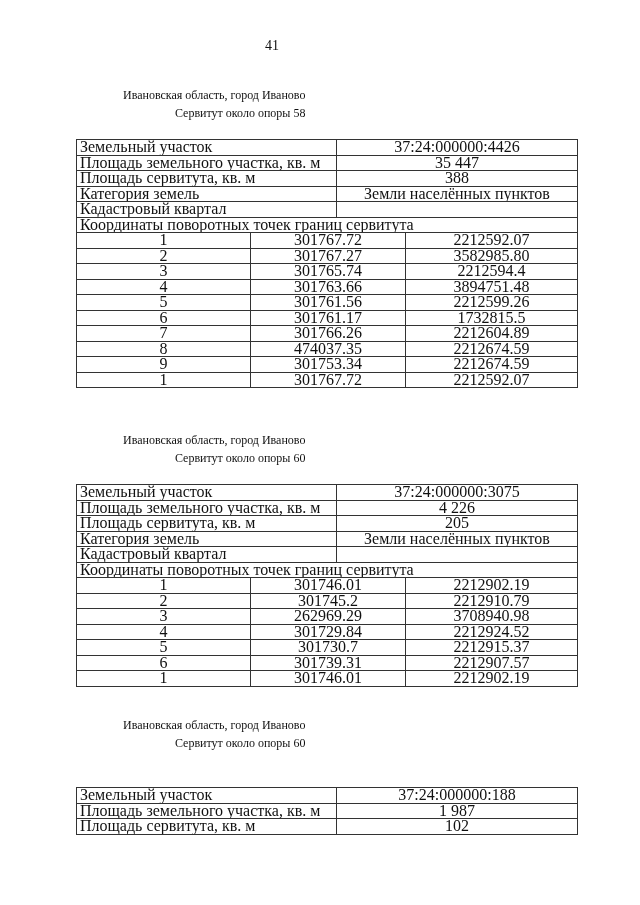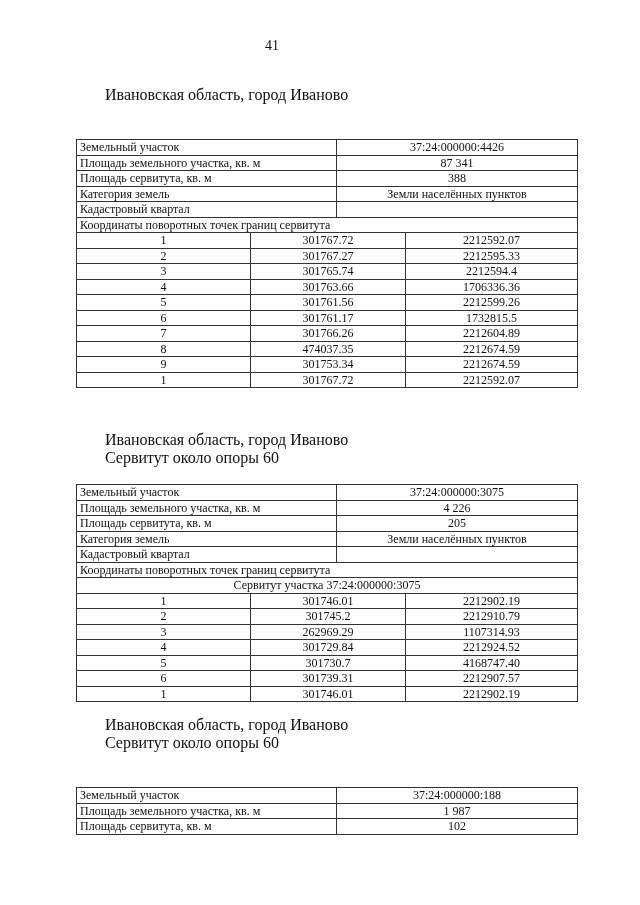--- a/index.html
+++ b/index.html
@@ -1,49 +1,50 @@
 <!DOCTYPE html>
 <html><head>
 <meta charset="utf-8">
 <style>
   html, body { margin: 0; padding: 0; background: #ffffff; }
   body { width: 640px; height: 905px; position: relative; overflow: hidden;
          font-family: "Liberation Serif", "DejaVu Serif", serif; color: #111; }
   .page-num { position: absolute; top: 38px; left: 0; width: 544px; text-align: center; font-size: 14px; }
-  .heading { position: absolute; left: 105px; font-size: 16px; line-height: 18px; }
+  .heading { position: absolute; left: 123px; font-size: 12px; line-height: 18px; text-align: right; }
   .heading div { white-space: nowrap; }
   table.srv { position: absolute; left: 76px; width: 501px; border-collapse: collapse; table-layout: fixed;
-              font-size: 12px; line-height: 14px; }
+              font-size: 16px; line-height: 14px; }
   table.srv td { border: 1px solid #333; padding: 0 3px; height: 14.5px; white-space: nowrap; overflow: hidden; }
   td.c { text-align: center; }
   td.l { text-align: left; }
 </style>
 </head>
 <body>
 
 <div class="page-num">41</div>
 
 <div class="heading" style="top:86px;">
   <div>Ивановская область, город Иваново</div>
+  <div>Сервитут около опоры 58</div>
 </div>
 <table class="srv" style="top:139px;">
   <colgroup>
       <col style="width:174px">
       <col style="width:86px">
       <col style="width:69px">
       <col style="width:172px">
     </colgroup>
   <tbody>
       <tr>
         <td class="l" colspan="2">Земельный участок</td>
         <td class="c" colspan="2">37:24:000000:4426</td>
       </tr>
   <tr>
         <td class="l" colspan="2">Площадь земельного участка, кв. м</td>
-        <td class="c" colspan="2">87 341</td>
+        <td class="c" colspan="2">35 447</td>
       </tr>
   <tr>
         <td class="l" colspan="2">Площадь сервитута, кв. м</td>
         <td class="c" colspan="2">388</td>
       </tr>
   <tr>
         <td class="l" colspan="2">Категория земель</td>
         <td class="c" colspan="2">Земли населённых пунктов</td>
       </tr>
   <tr>
@@ -54,31 +55,31 @@
         <td class="l" colspan="4">Координаты поворотных точек границ сервитута</td>
       </tr>
   <tr>
         <td class="c">1</td>
         <td class="c" colspan="2">301767.72</td>
         <td class="c">2212592.07</td>
       </tr>
   <tr>
         <td class="c">2</td>
         <td class="c" colspan="2">301767.27</td>
-        <td class="c">2212595.33</td>
+        <td class="c">3582985.80</td>
       </tr>
   <tr>
         <td class="c">3</td>
         <td class="c" colspan="2">301765.74</td>
         <td class="c">2212594.4</td>
       </tr>
   <tr>
         <td class="c">4</td>
         <td class="c" colspan="2">301763.66</td>
-        <td class="c">1706336.36</td>
+        <td class="c">3894751.48</td>
       </tr>
   <tr>
         <td class="c">5</td>
         <td class="c" colspan="2">301761.56</td>
         <td class="c">2212599.26</td>
       </tr>
   <tr>
         <td class="c">6</td>
         <td class="c" colspan="2">301761.17</td>
         <td class="c">1732815.5</td>
@@ -135,46 +136,43 @@
         <td class="c" colspan="2">Земли населённых пунктов</td>
       </tr>
   <tr>
         <td class="l" colspan="2">Кадастровый квартал</td>
         <td class="c" colspan="2"></td>
       </tr>
   <tr>
         <td class="l" colspan="4">Координаты поворотных точек границ сервитута</td>
       </tr>
   <tr>
-        <td class="c" colspan="4">Сервитут участка 37:24:000000:3075</td>
-      </tr>
-  <tr>
         <td class="c">1</td>
         <td class="c" colspan="2">301746.01</td>
         <td class="c">2212902.19</td>
       </tr>
   <tr>
         <td class="c">2</td>
         <td class="c" colspan="2">301745.2</td>
         <td class="c">2212910.79</td>
       </tr>
   <tr>
         <td class="c">3</td>
         <td class="c" colspan="2">262969.29</td>
-        <td class="c">1107314.93</td>
+        <td class="c">3708940.98</td>
       </tr>
   <tr>
         <td class="c">4</td>
         <td class="c" colspan="2">301729.84</td>
         <td class="c">2212924.52</td>
       </tr>
   <tr>
         <td class="c">5</td>
         <td class="c" colspan="2">301730.7</td>
-        <td class="c">4168747.40</td>
+        <td class="c">2212915.37</td>
       </tr>
   <tr>
         <td class="c">6</td>
         <td class="c" colspan="2">301739.31</td>
         <td class="c">2212907.57</td>
       </tr>
   <tr>
         <td class="c">1</td>
         <td class="c" colspan="2">301746.01</td>
         <td class="c">2212902.19</td>

